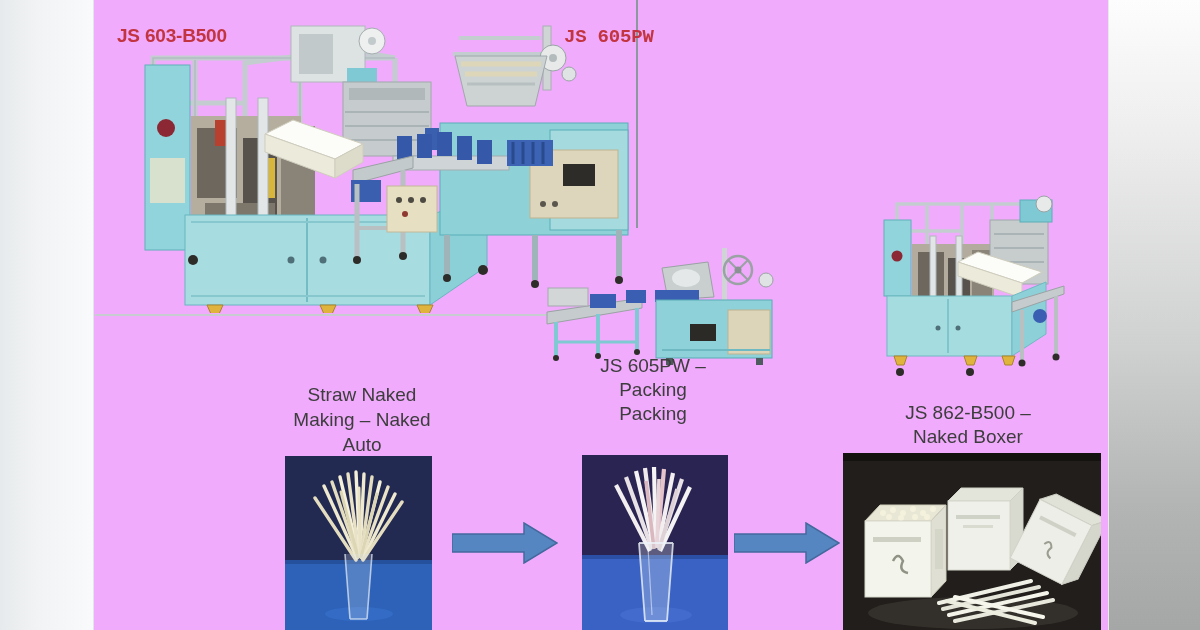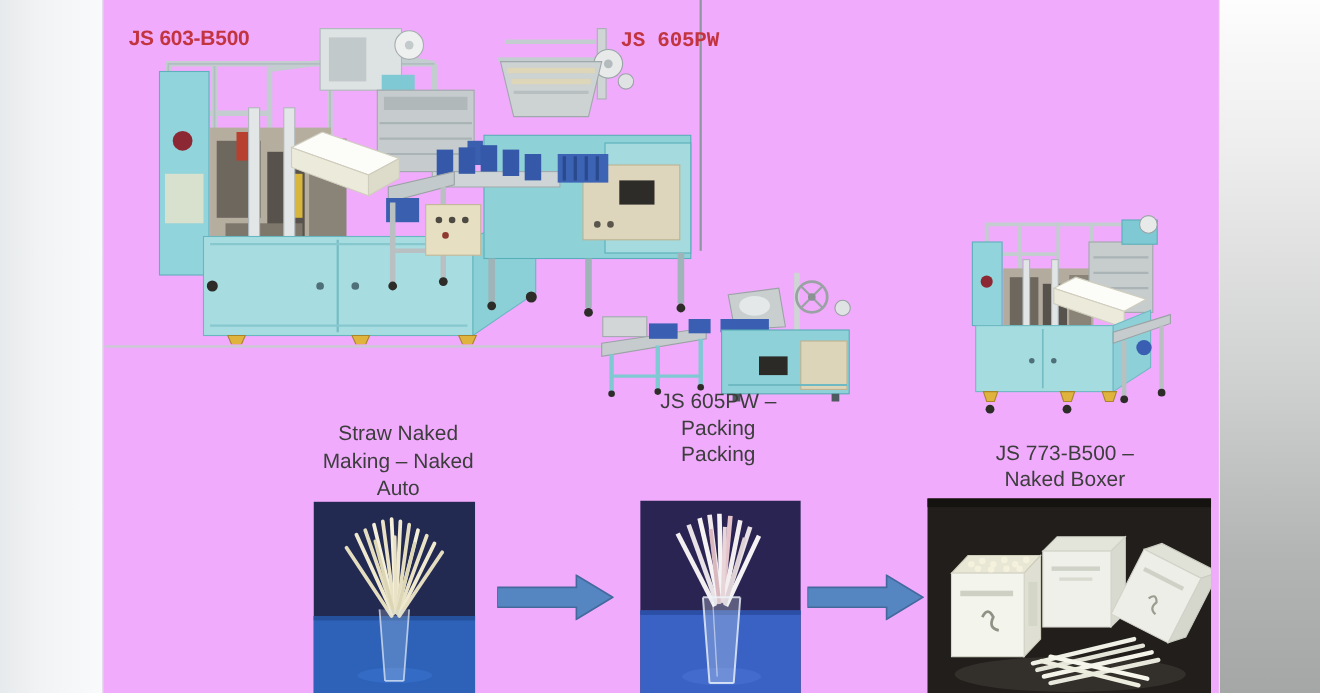--- a/index.html
+++ b/index.html
@@ -245,21 +245,21 @@
     <div>Straw Naked</div>
     <div>Making – Naked</div>
     <div>Auto</div>
   </div>
   <div class="abs caption cap-pack">
     <div>JS 605PW –</div>
     <div>Packing</div>
     <div>Packing</div>
   </div>
   <div class="abs caption cap-box">
-    <div>JS 773-B500 –</div>
+    <div>JS 862-B500 –</div>
     <div>Naked Boxer</div>
   </div>
 
   <svg class="abs" style="left:285px;top:456px;" width="147" height="174" viewBox="0 0 147 174">
     <rect width="147" height="174" fill="#232a52"></rect>
     <rect y="104" width="147" height="70" fill="#2d62b8"></rect>
     <rect y="104" width="147" height="4" fill="#24509c"></rect>
     <ellipse cx="74" cy="158" rx="34" ry="7" fill="#3b74cf" opacity="0.55"></ellipse>
 
     <g stroke-linecap="round">

